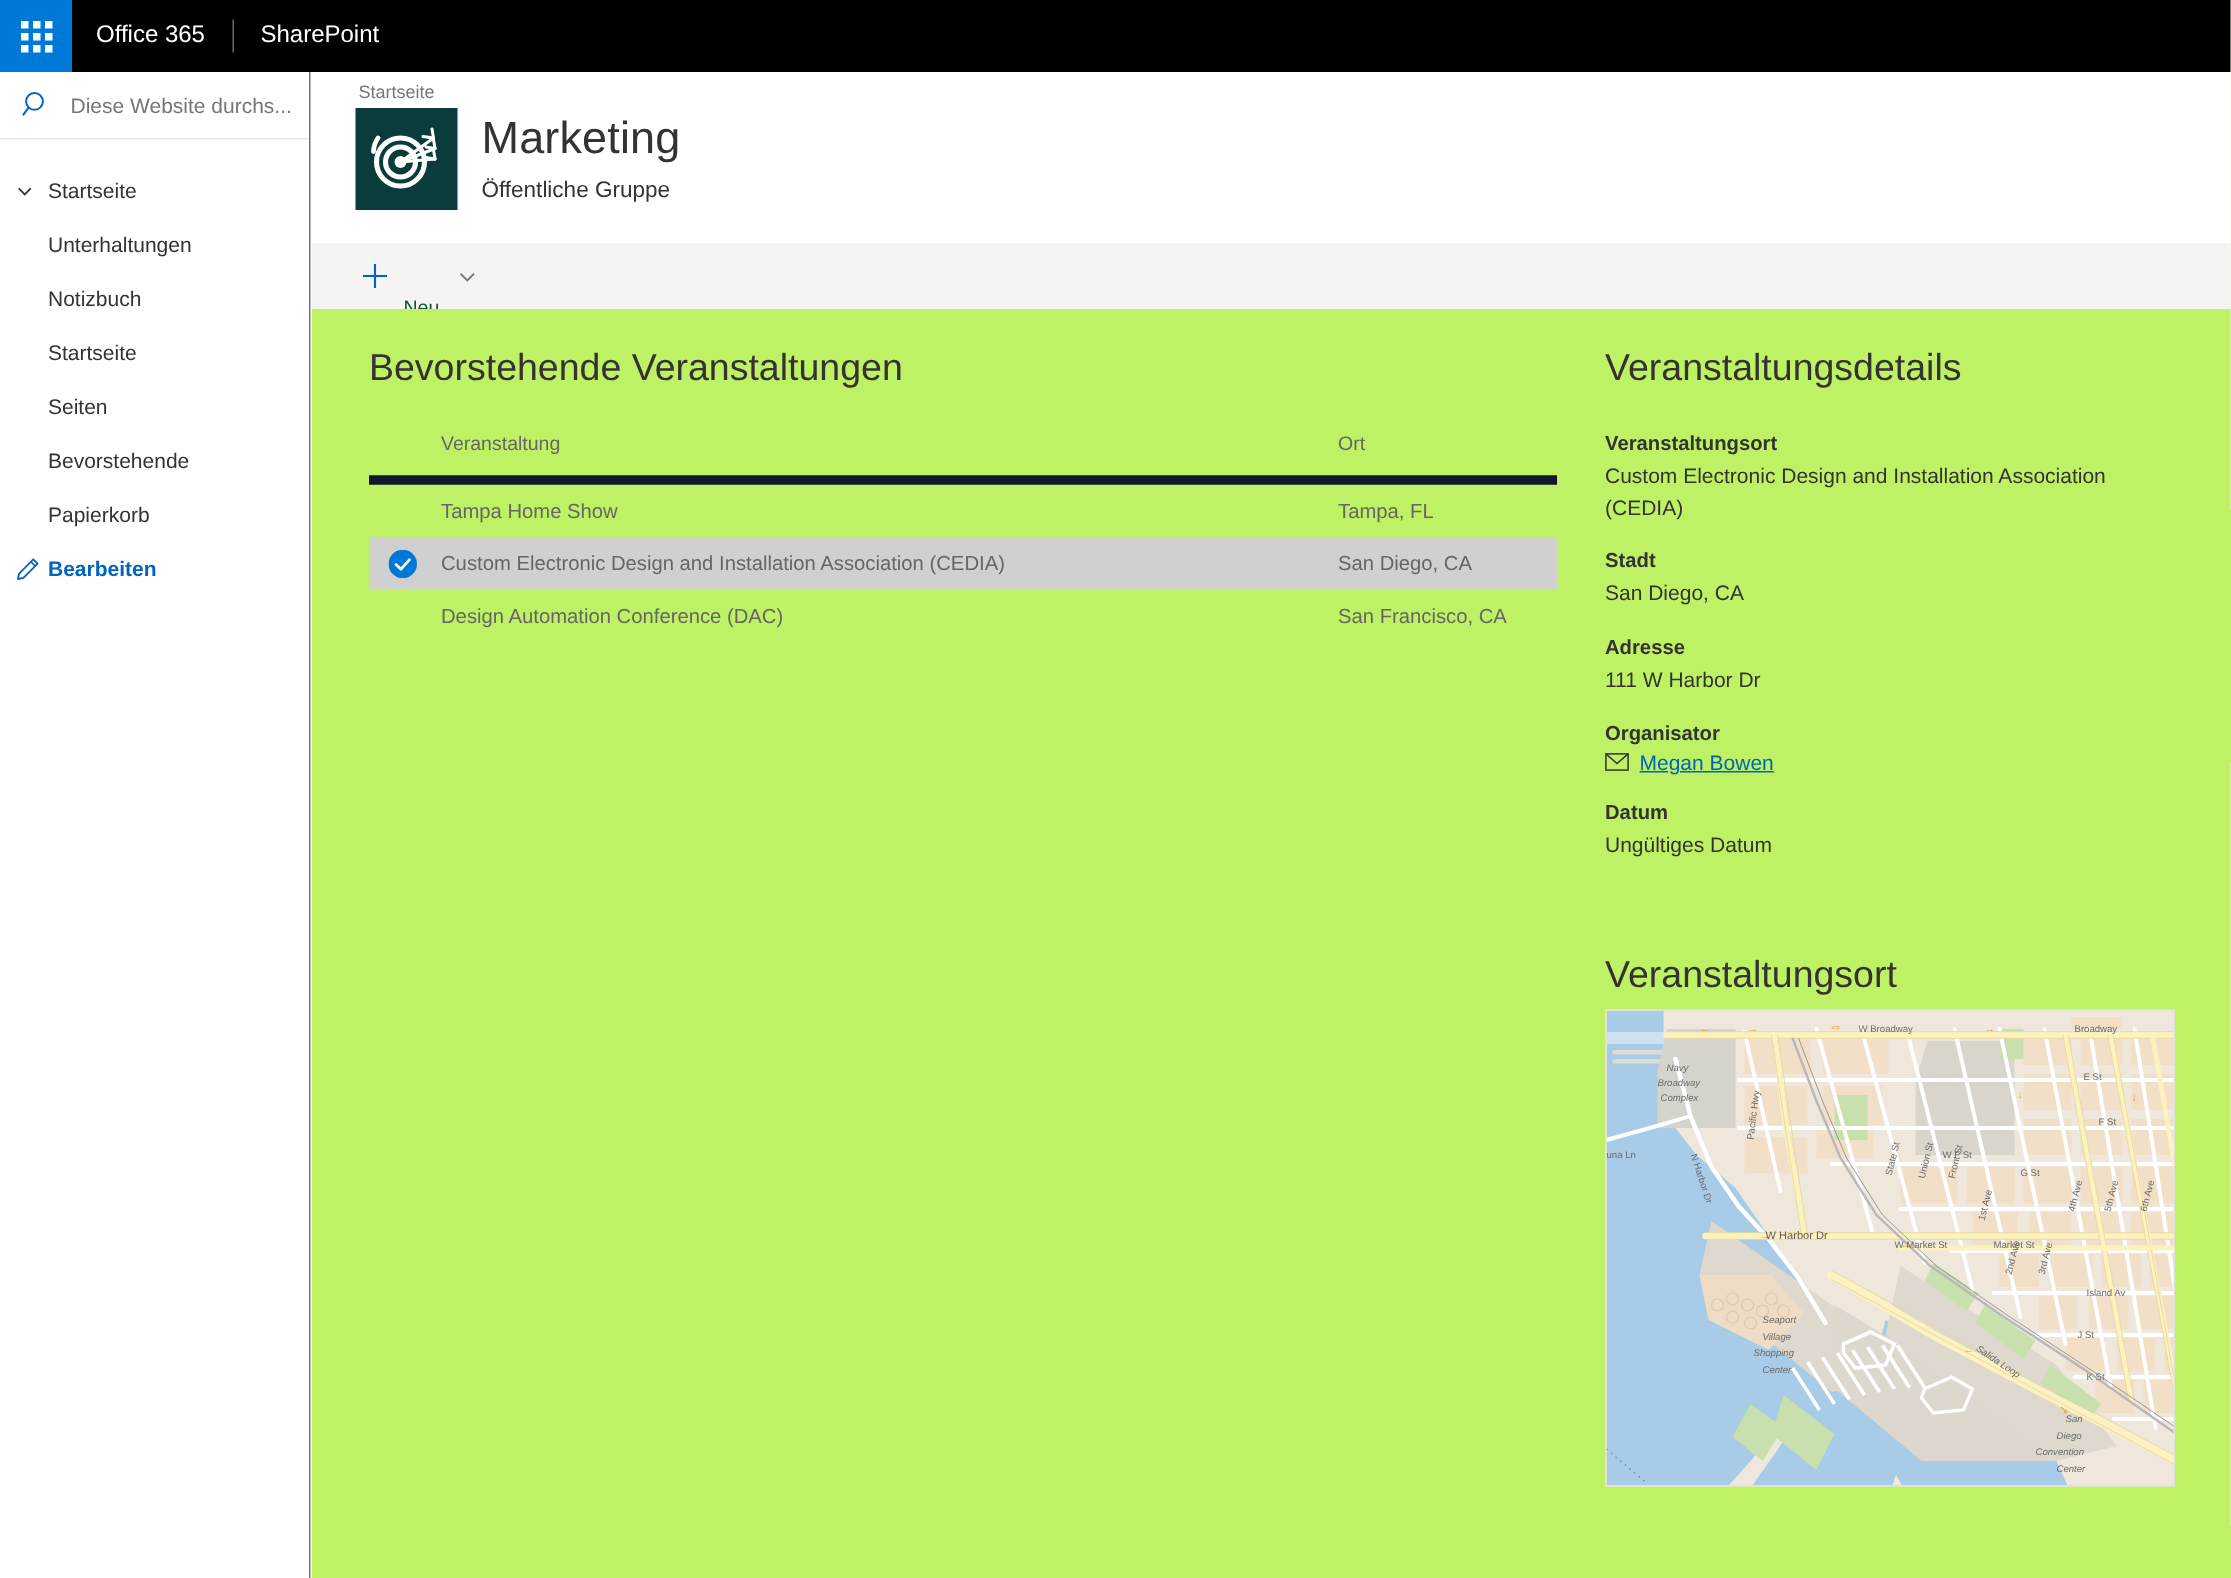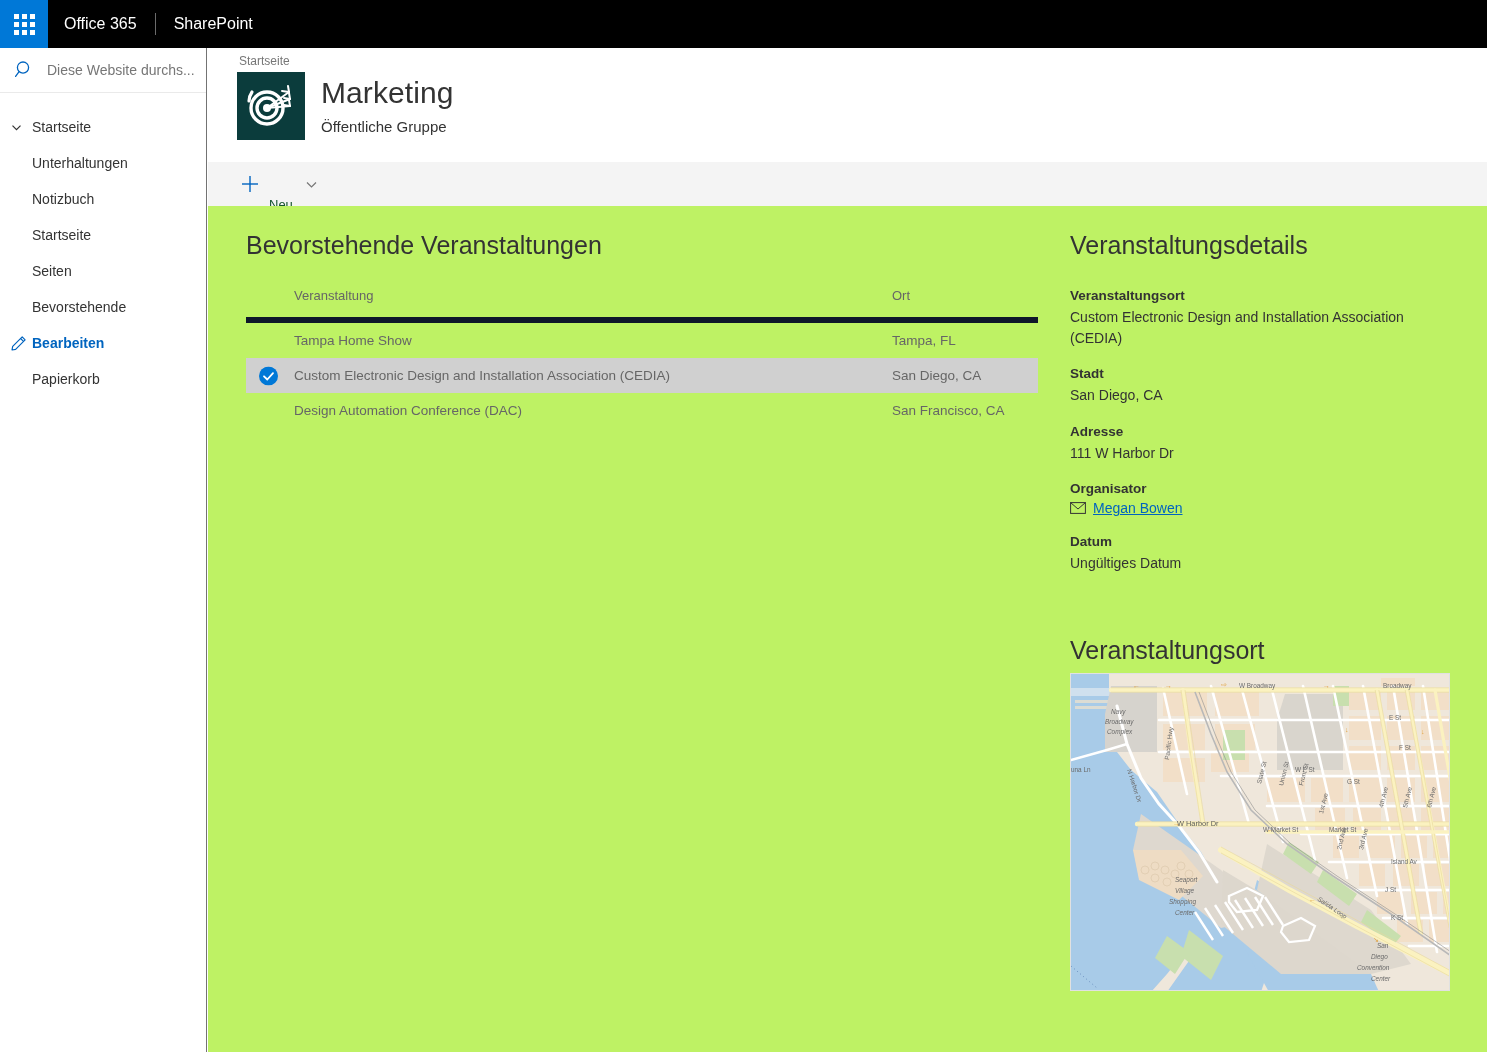--- a/index.html
+++ b/index.html
@@ -259,32 +259,32 @@
     </div>
     <div class="nav-item sub">
       <span class="nav-label">Startseite</span>
     </div>
     <div class="nav-item sub">
       <span class="nav-label">Seiten</span>
     </div>
     <div class="nav-item sub">
       <span class="nav-label">Bevorstehende</span>
     </div>
+    <div class="nav-item sub">
+      <span class="nav-label">Papierkorb</span>
+    </div>
+
     <div class="nav-item edit">
       <span class="pencil-wrap">
         <svg width="17" height="17" viewBox="0 0 17 17">
           <path d="M12.2 1.9 L15.1 4.8 L5.6 14.3 L2.0 15.0 L2.7 11.4 Z" fill="none" stroke="#0064bf" stroke-width="1.2" stroke-linejoin="round"></path>
           <line x1="10.6" y1="3.5" x2="13.5" y2="6.4" stroke="#0064bf" stroke-width="1.1"></line>
         </svg>
       </span>
       <span class="nav-label">Bearbeiten</span>
-    </div>
-
-    <div class="nav-item sub">
-      <span class="nav-label">Papierkorb</span>
     </div>
 
   </div>
 </nav>
 
 <header id="site-header">
   <div id="breadcrumb">Startseite</div>
 
   <div id="site-logo">
     <svg width="52" height="52" viewBox="0 0 52 52">

